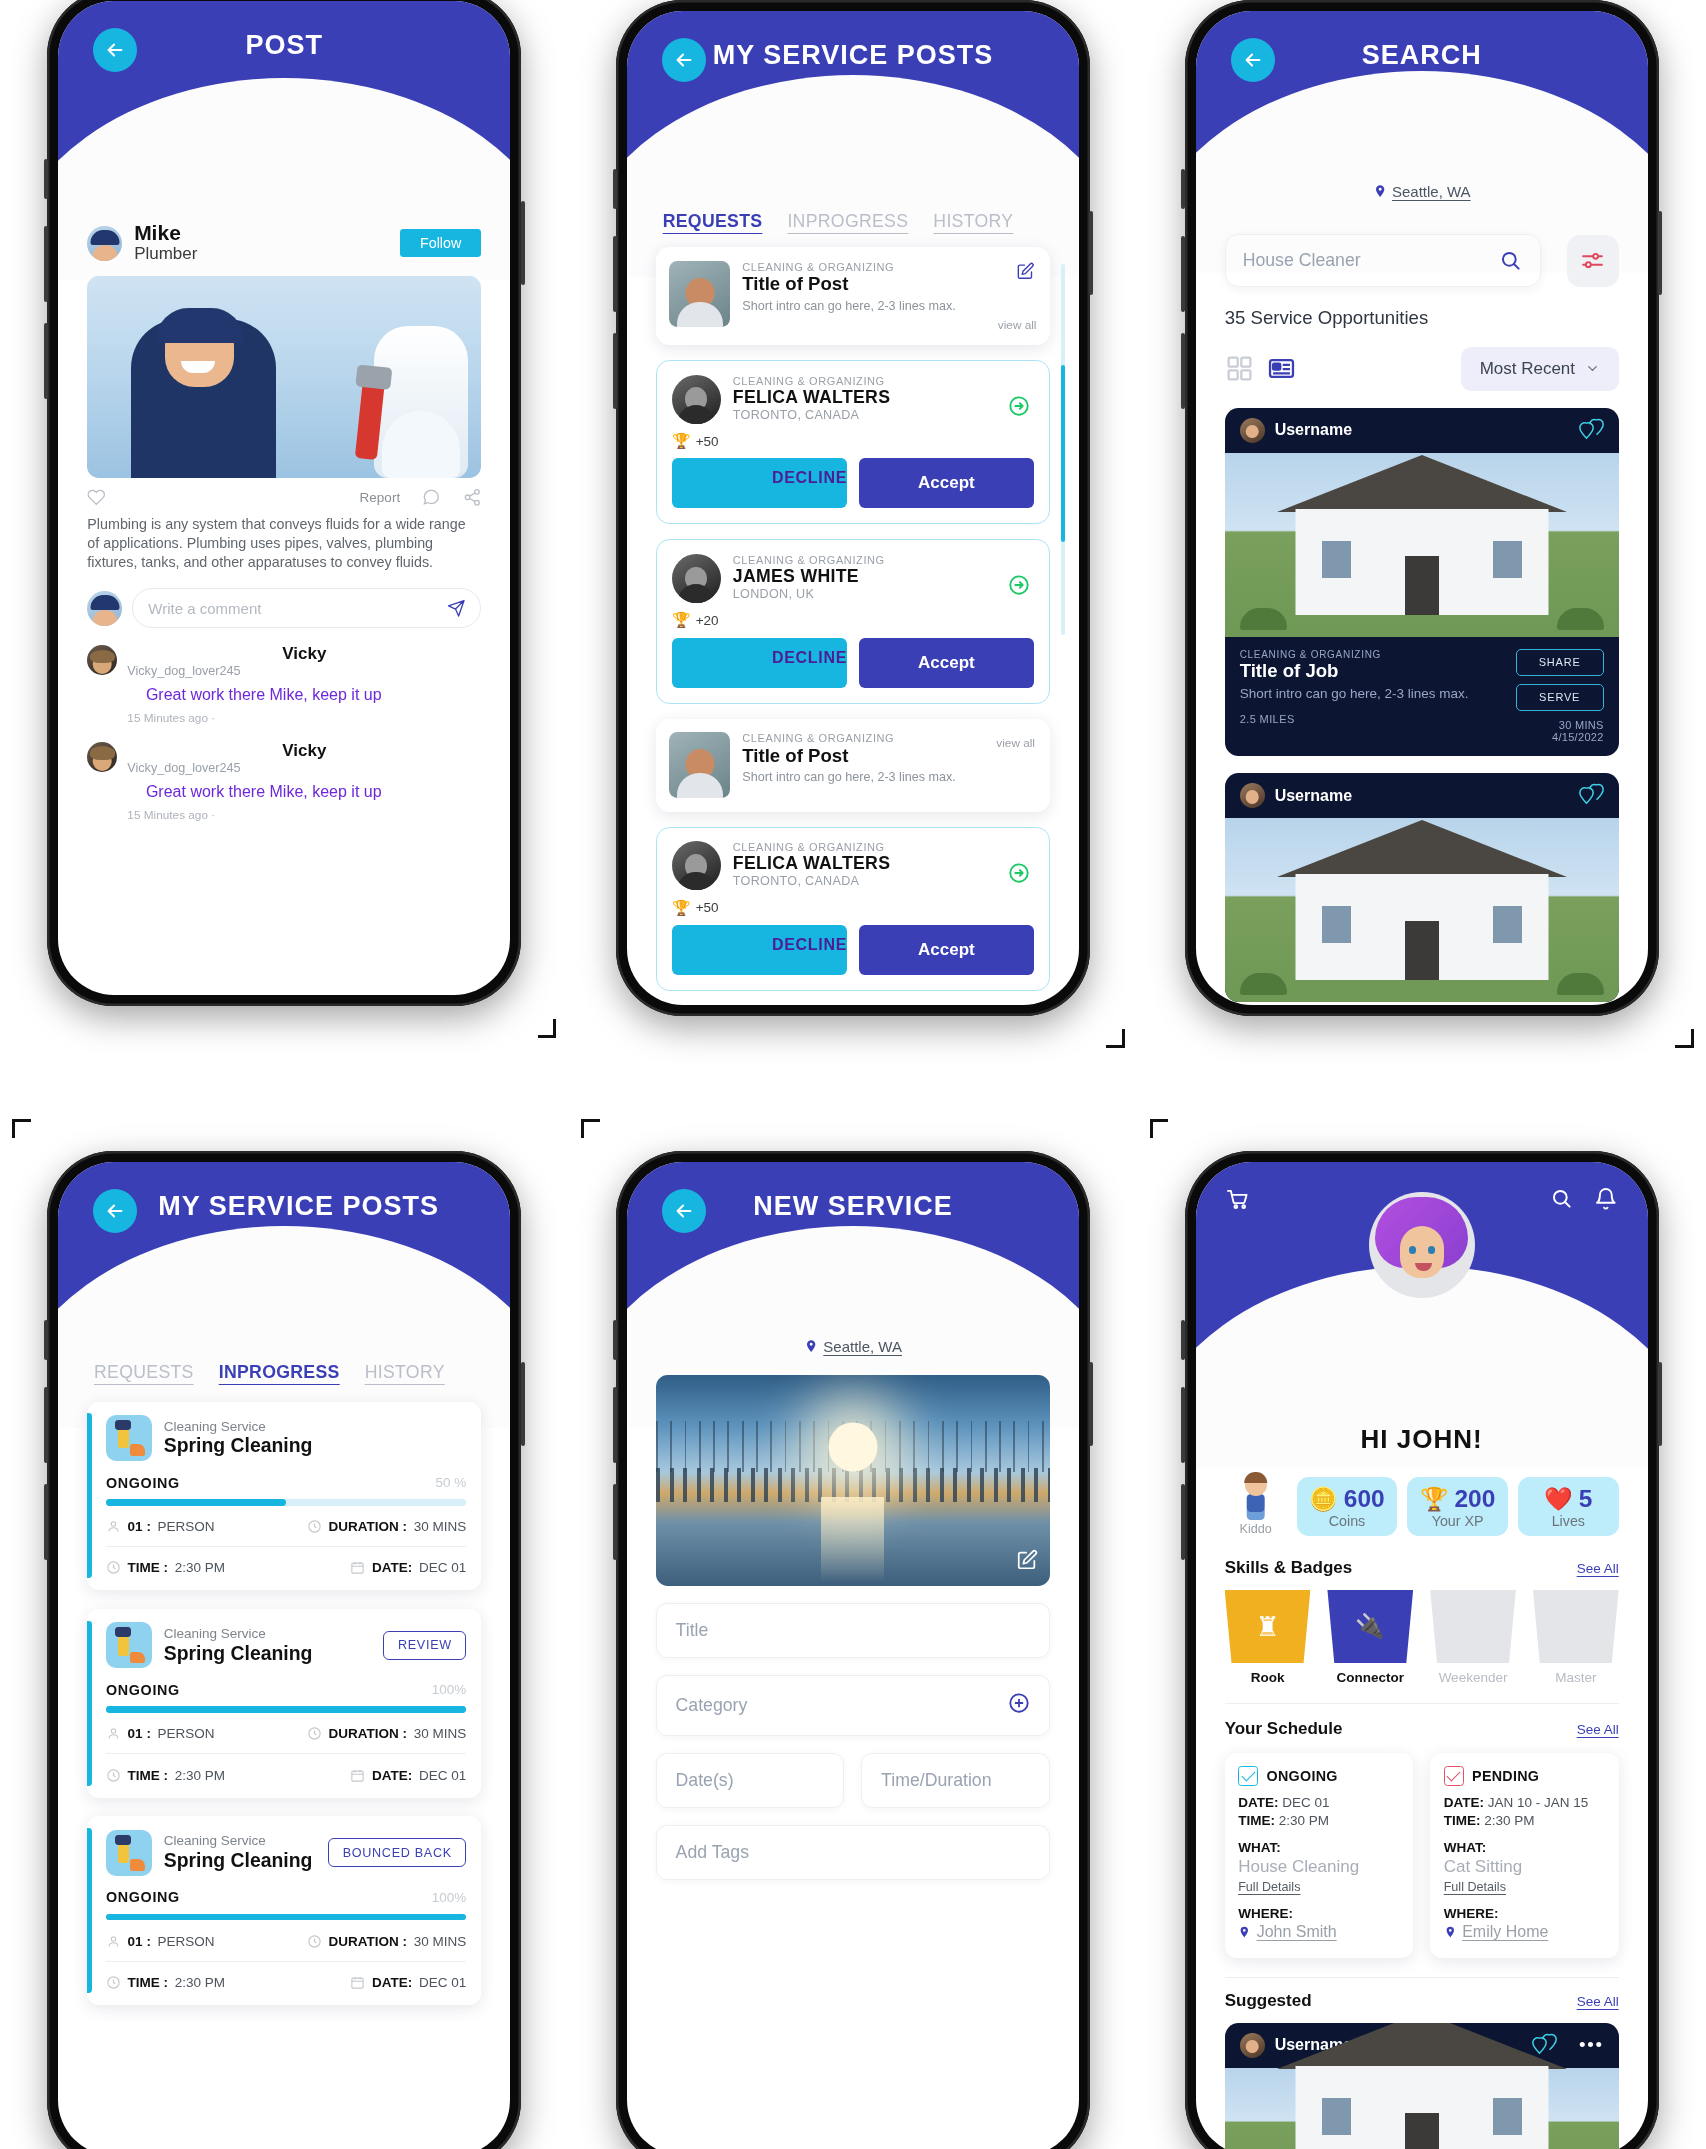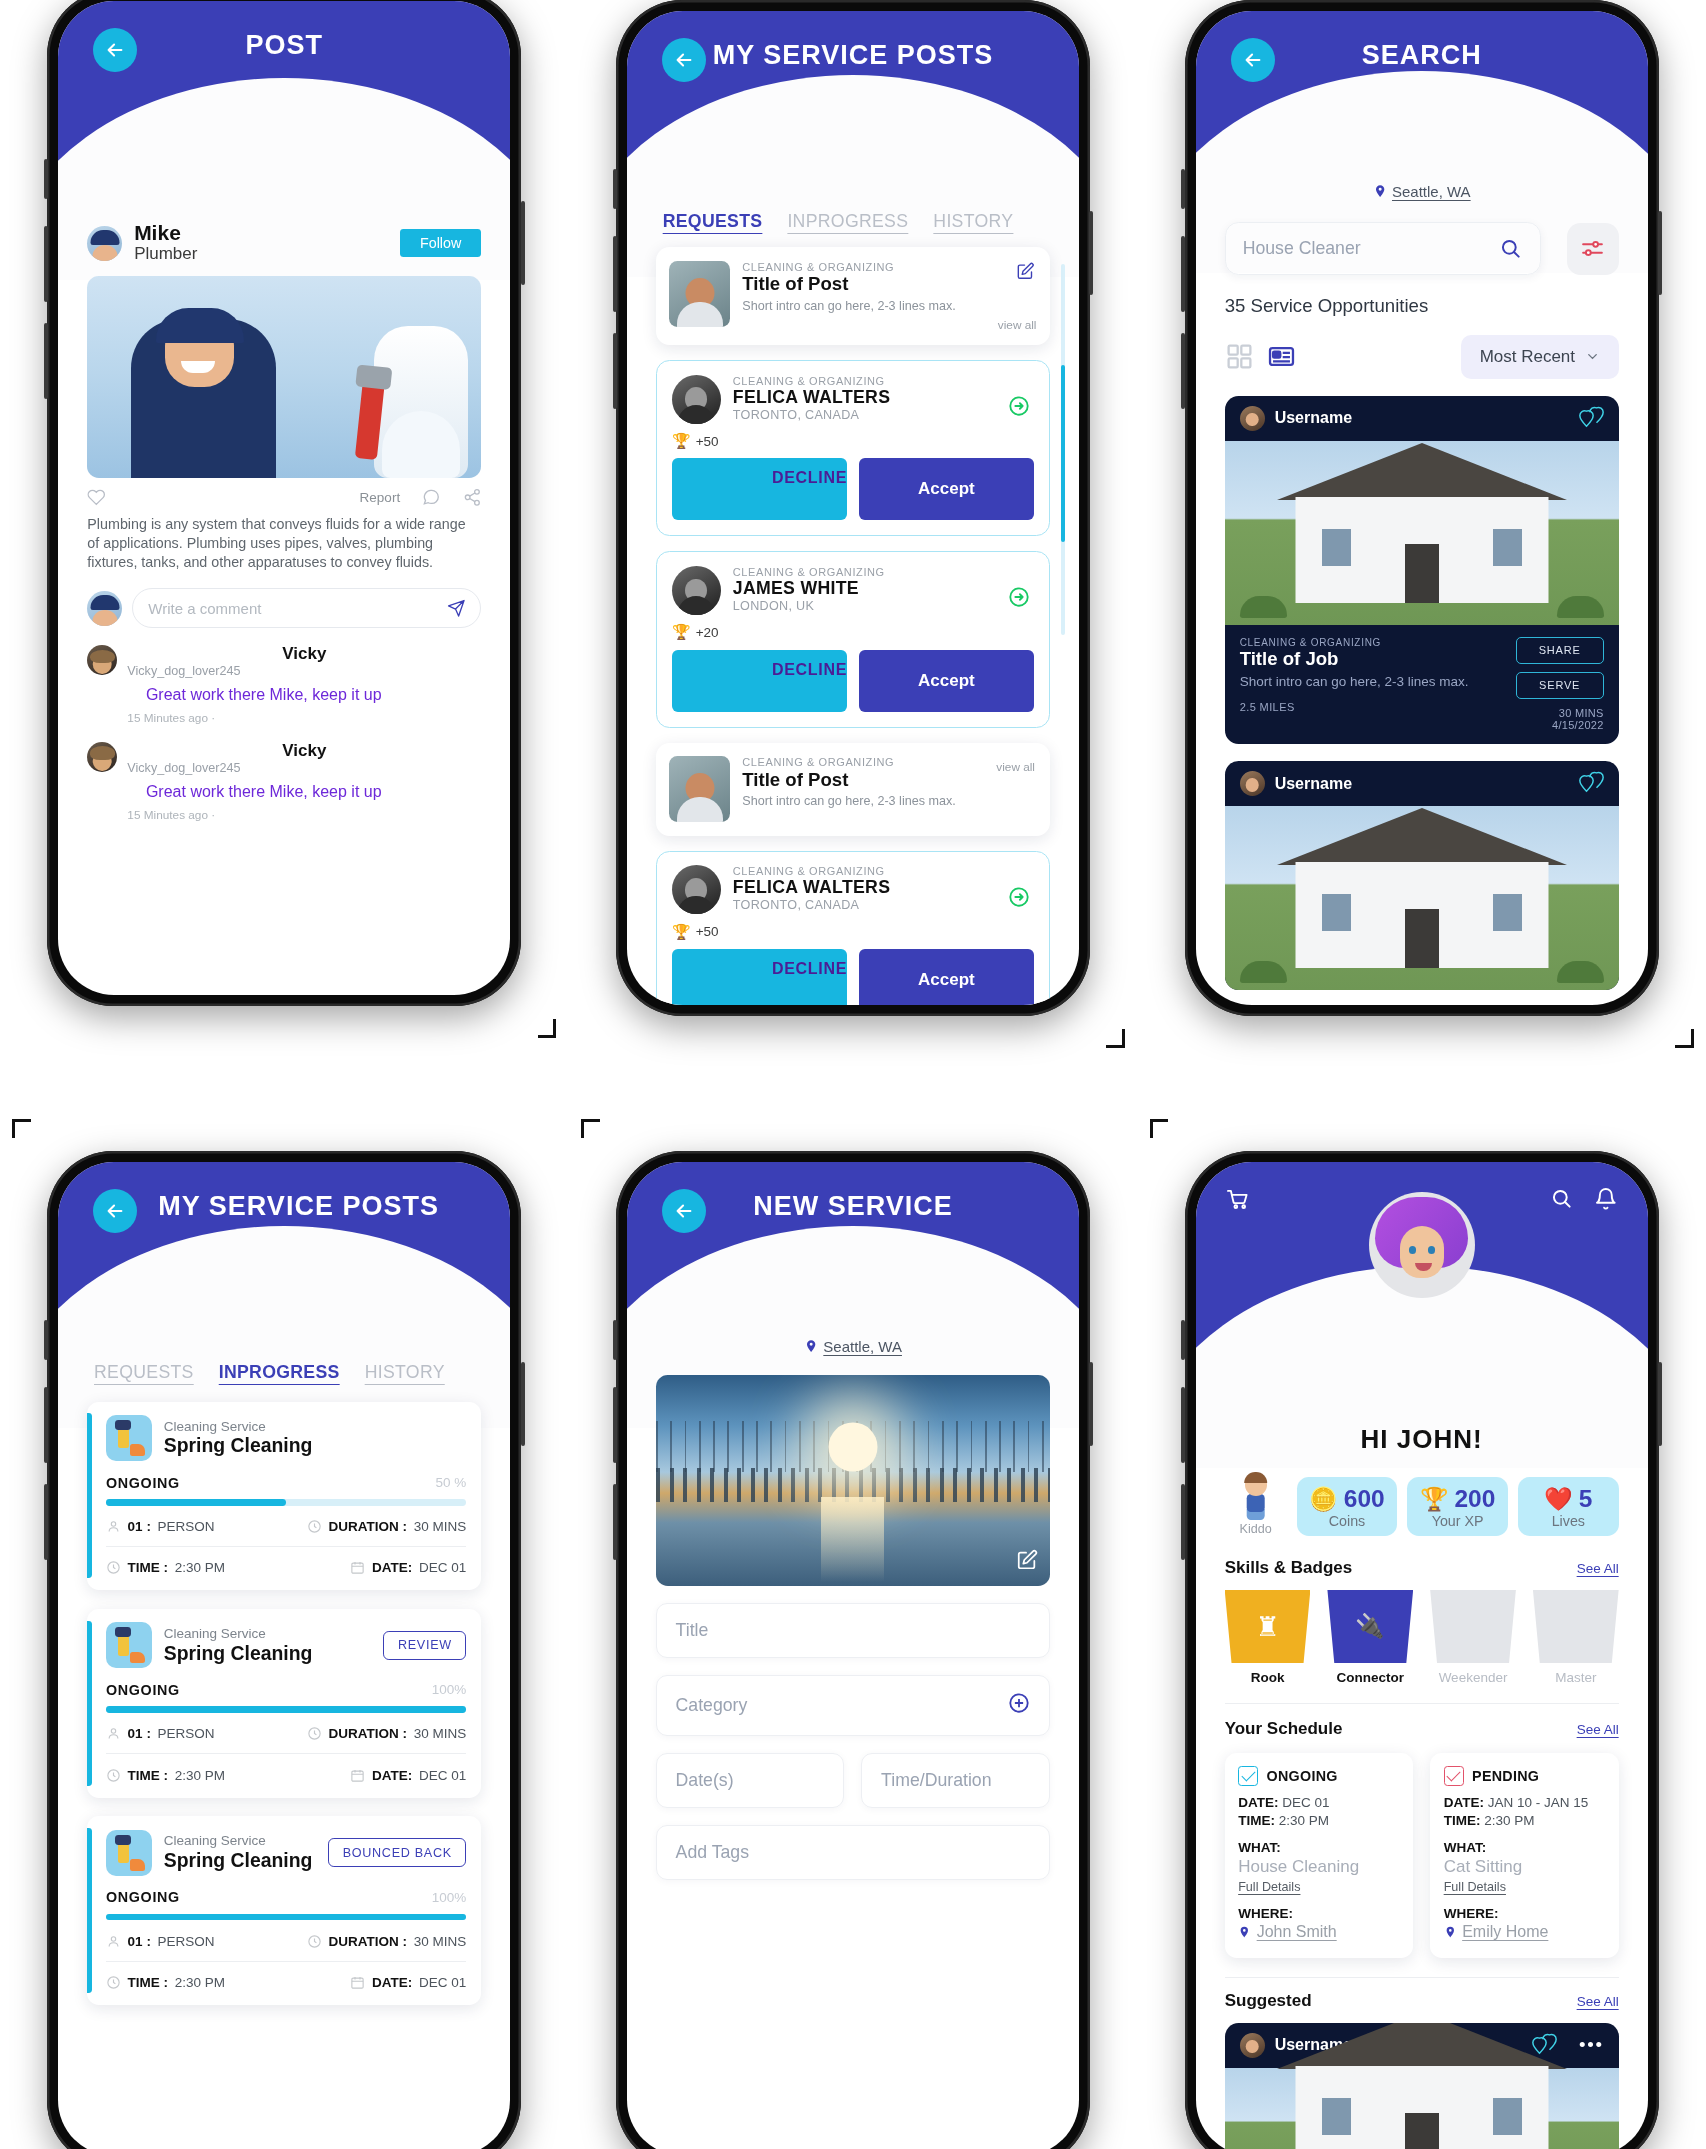--- a/index.html
+++ b/index.html
@@ -190,27 +190,27 @@
   .req-name { font-size:17.7px; font-weight:700; color:#111; letter-spacing:0.3px; }
   .req-loc { font-size:12.6px; color:#9aa0a8; letter-spacing:0.3px; }
   .req-arrow { position:absolute; right:18.6px; top:34px; }
   .req-arrow svg { width:22px; height:22px; }
   .req-pts { display:flex; align-items:center; gap:5px; margin-top:8.4px; font-size:13.5px; color:#3c3c3c; }
   .trophy { font-size:15px; }
   .req-btns { display:flex; gap:11.8px; margin-top:8.4px; }
   .btn-decline { flex:1; background:#17b6e0; color:#4c1d95; text-align:right;
      padding:11px 0; border-radius:5.9px; font-size:16px; letter-spacing:0.7px; font-weight:600; }
   .btn-accept { flex:1; background:#3b3fb6; color:#fff; text-align:center;
-     padding:21px 0; border-radius:5.9px; font-size:17px; font-weight:600; }
+     padding:15px 0; border-radius:5.9px; font-size:17px; font-weight:600; }
 
   
   .loc-row { display:flex; align-items:center; justify-content:center; gap:5px; margin-top:20px; }
   .loc-row svg { width:14.3px; height:14.3px; }
   .loc-row span { font-size:15px; color:#4c5563; text-decoration:underline; text-underline-offset:2.5px; }
-  .search-row { display:flex; gap:26px; margin-top:22px; align-items:flex-end; }
+  .search-row { display:flex; gap:26px; margin-top:34px; align-items:flex-end; }
   .search-field { flex:1; display:flex; align-items:center; justify-content:space-between;
      border:0.8px solid #eceff3; border-radius:13.5px; padding:13.5px 17px;
      box-shadow:0 2.5px 10px rgba(20,30,70,.06); }
   .search-field span { font-size:17.7px; color:#9aa3b2; }
   .search-field svg { width:23.6px; height:23.6px; }
   .filter-btn { width:52px;height:52px;border-radius:13.5px;background:#f0f1f4;
      display:flex;align-items:center;justify-content:center; }
   .filter-btn svg { width:25px; height:25px; }
   .result-count { margin-top:20px; font-size:18.6px; color:#2f3742; }
   .view-row { display:flex; align-items:center; margin-top:18.6px; }

